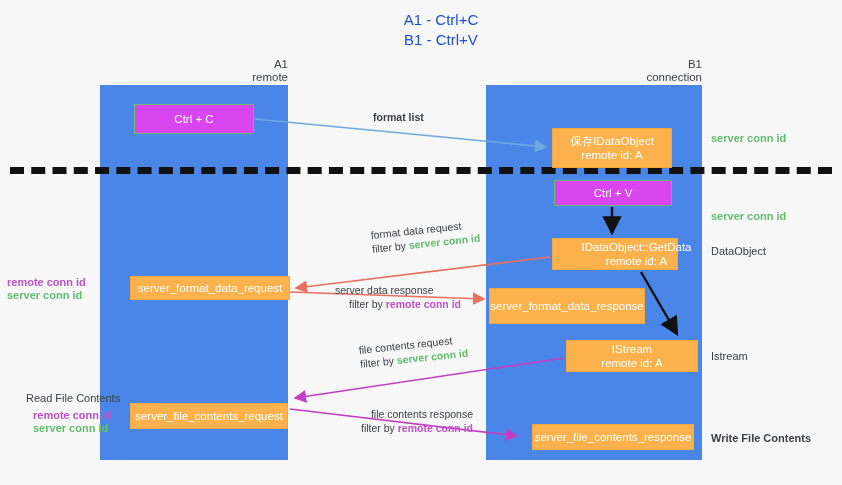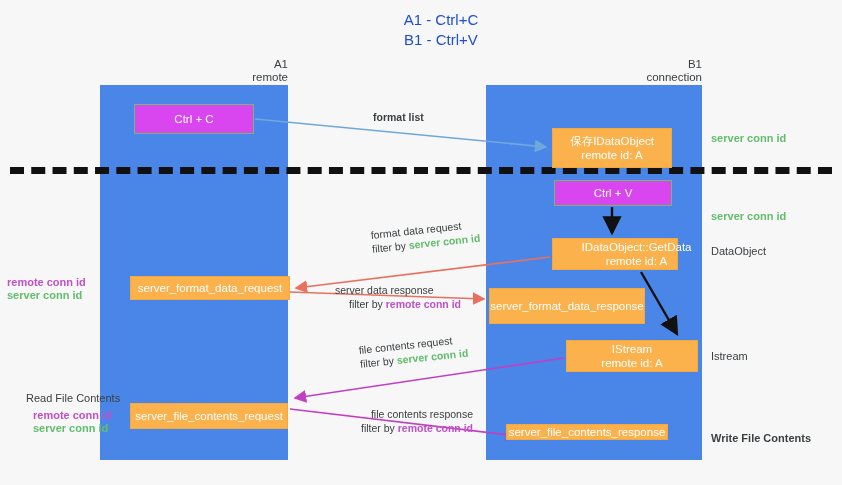--- a/index.html
+++ b/index.html
@@ -85,21 +85,21 @@
   }
 
   #box-ctrl-c        { left: 134px; top: 104px; width: 120px; height: 30px; }
   #box-save-ido      { left: 552px; top: 128px; width: 120px; height: 40px; }
   #box-ctrl-v        { left: 554px; top: 180px; width: 118px; height: 26px; }
   #box-getdata       { left: 552px; top: 238px; width: 126px; height: 32px; padding-left: 47px; }
   #box-fmt-req       { left: 130px; top: 276px; width: 160px; height: 24px; }
   #box-fmt-resp      { left: 489px; top: 288px; width: 156px; height: 36px; }
   #box-istream       { left: 566px; top: 340px; width: 132px; height: 32px; }
   #box-file-req      { left: 130px; top: 393px; width: 158px; height: 26px; margin-top: 10px; }
-  #box-file-resp     { left: 506px; top: 424px; width: 162px; height: 16px; }
+  #box-file-resp     { left: 532px; top: 424px; width: 162px; height: 26px; }
 
   
   .side-note {
     font-size: 11px;
     line-height: 13px;
   }
   .green-t  { color: #62bd6d; font-weight: bold; }
   .magenta-t{ color: #c050c8; font-weight: bold; }
   .dark-t   { color: #3c4043; }
 

